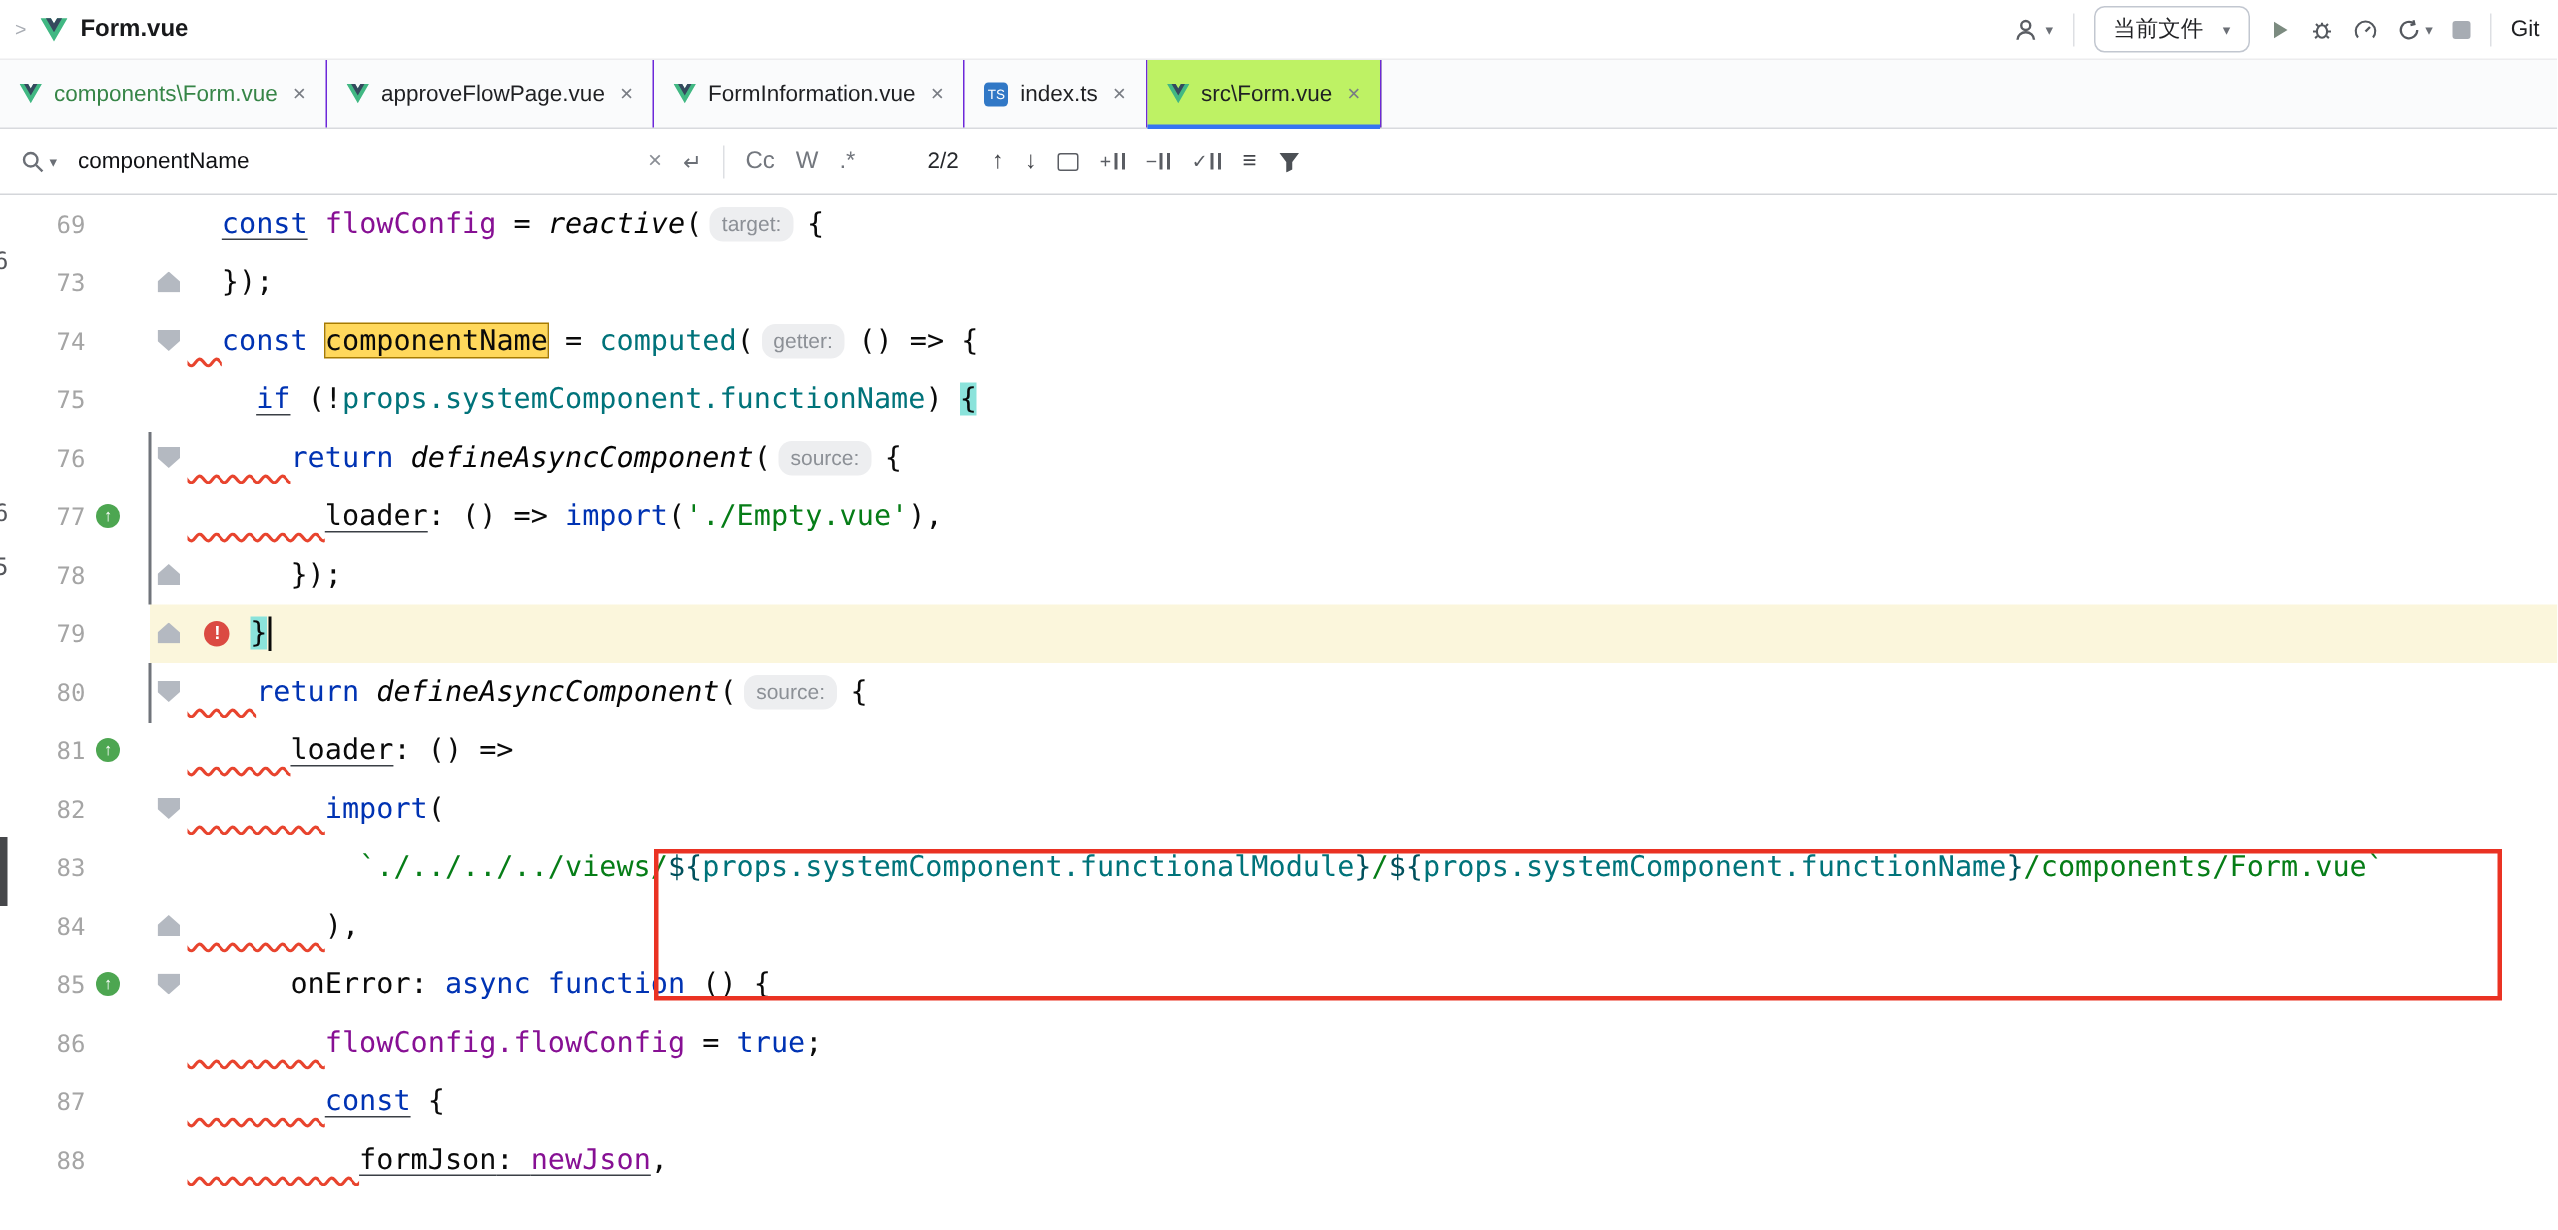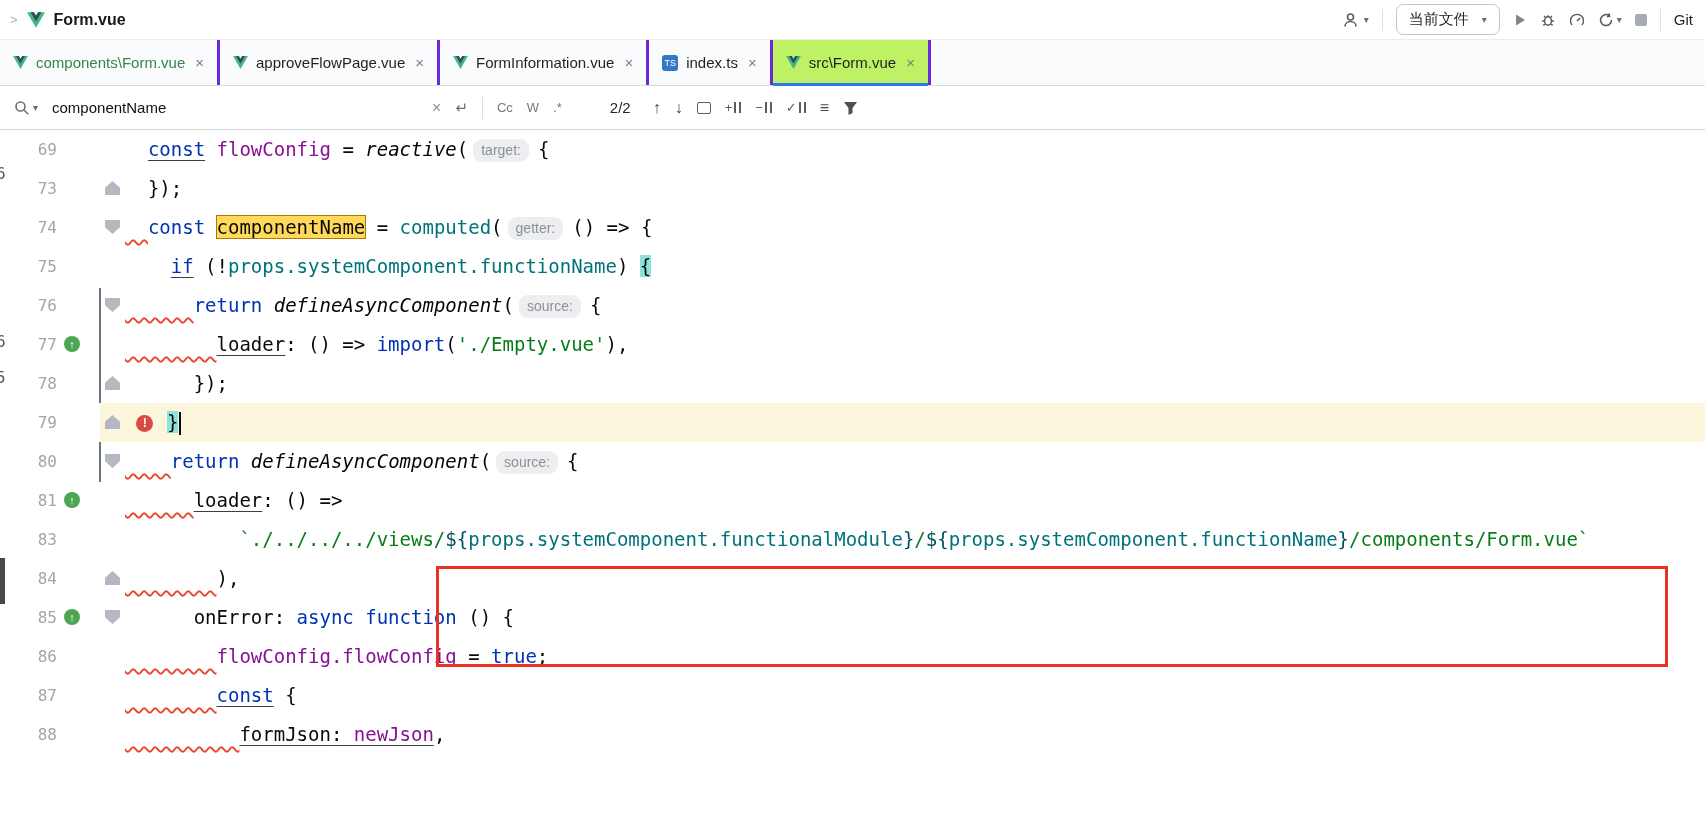--- a/index.html
+++ b/index.html
@@ -14,33 +14,33 @@
   .tb-right{margin-left:auto;display:flex;align-items:center;gap:13px;padding-right:2px}
   .ibtn{display:inline-flex;align-items:center;justify-content:center;color:#54585E}
   .chev{font-size:10px;color:#6B6F76;margin-left:3px}
   .runcfg{display:inline-flex;align-items:center;gap:10px;border:1px solid #C2C7D0;border-radius:7px;background:#fff;padding:5px 12px;font-size:15px;color:#1F2023}
   .sep-v{width:1px;height:22px;background:#DDDFE3}
   .stopsq{width:12px;height:12px;border-radius:2px;background:#A7ACB3;display:inline-block}
   .git-lbl{font-size:15px;color:#1F2023}
 
   
   .tab-bar{height:46px;display:flex;align-items:stretch;background:#FAFBFC;border-bottom:1px solid #D8DADE}
-  .tab{display:flex;align-items:center;gap:8px;padding:0 13px;border-right:3px solid #6d28d9;font-size:15px;position:relative;background:transparent}
+  .tab{display:flex;align-items:center;gap:8px;padding:0 13px;border-right:1px solid #6d28d9;font-size:15px;position:relative;background:transparent}
   .tab.active{background:#bef264}
   .tab.active::after{content:"";position:absolute;left:0;right:0;bottom:-1px;height:3px;background:#3574F0}
   .tab-close{color:#7A7E85;font-size:15px;margin-left:2px}
   .ts-badge{display:inline-block;width:16px;height:16px;background:#3178C6;color:#fff;font-weight:normal;font-size:9px;line-height:16px;text-align:center;border-radius:3px}
 
   
   .search-bar{height:44px;display:flex;align-items:center;gap:14px;padding:0 14px;background:#fff;border-bottom:1px solid #D4D6DA;font-size:15px}
   .sb-icon{display:inline-flex;align-items:center;color:#6B6F76}
   .sb-query{width:366px;color:#101114}
   .sb-x{color:#8A8E95;font-size:16px}
   .sb-nl{color:#6B6F76;font-size:15px}
-  .sb-tg{color:#73777E;font-size:13px}
+  .sb-tg{color:#73777E;font-size:16px}
   .sb-count{color:#26282C;margin:0 8px 0 34px}
   .sb-nav{color:#43454A;font-size:16px}
   .sb-box{width:14px;height:12px;border:1.6px solid #5A5D63;border-radius:2px}
   .sb-pin{display:inline-flex;align-items:center;gap:2px;color:#5A5D63;font-size:13px}
   .bars{display:inline-block;width:7px;height:11px;border-left:2px solid #5A5D63;border-right:2px solid #5A5D63}
 
   
   #editor{position:relative;height:690px;background:#fff}
   .ed-row{position:relative;z-index:1;display:flex;height:39px;font-family:"DejaVu Sans Mono",monospace;font-size:19px;line-height:39px}
   .ed-row.current{background:linear-gradient(to right,#fff 0,#fff 100px,#FBF6DC 100px)}
@@ -287,20 +287,27 @@
         </div>
         <div class="ed-row">
           <div class="gutter">
             <span class="lnum">81</span>
             <span class="gicon">↑</span>
           </div>
           <div class="code"><span class="ind warn">      </span><span class="tk-u">loader</span><span class="tk-d">: () =&gt;</span></div>
         </div>
         <div class="ed-row">
           <div class="gutter">
+            <span class="lnum">82</span>
+            <span class="fold down"></span>
+          </div>
+          <div class="code"><span class="ind warn">        </span><span class="tk-k">import</span><span class="tk-d">(</span></div>
+        </div>
+        <div class="ed-row">
+          <div class="gutter">
             <span class="lnum">83</span>
           </div>
           <div class="code"><span class="ind">          </span><span class="tk-s">`./../../../views/</span><span class="tk-dl">${</span><span class="tk-t">props.systemComponent.functionalModule</span><span class="tk-dl">}</span><span class="tk-s">/</span><span class="tk-dl">${</span><span class="tk-t">props.systemComponent.functionName</span><span class="tk-dl">}</span><span class="tk-s">/components/Form.vue`</span></div>
         </div>
         <div class="ed-row">
           <div class="gutter">
             <span class="lnum">84</span>
             <span class="fold up"></span>
           </div>
           <div class="code"><span class="ind warn">        </span><span class="tk-d">),</span></div>

